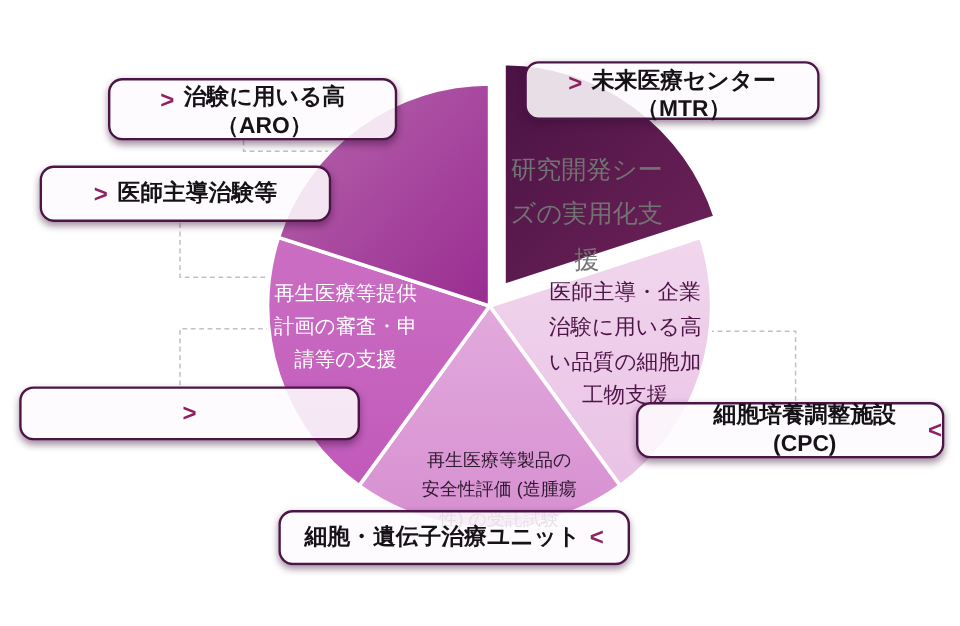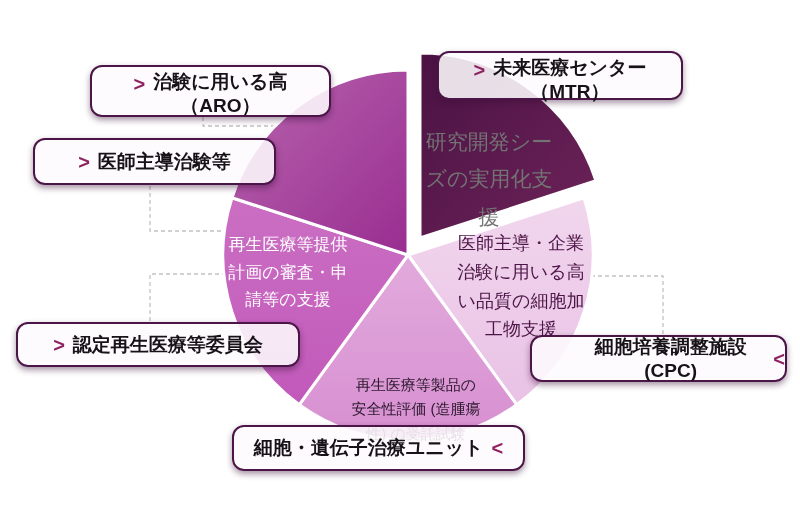--- a/index.html
+++ b/index.html
@@ -89,21 +89,20 @@
 （ARO）</span>
   </div>
 
   <div class="callout" style="left:33px;top:138px;width:243px;height:47px;">
     <span class="chev">&gt;</span>
     <span class="label">医師主導治験等</span>
   </div>
 
   <div class="callout" style="left:16px;top:322px;width:284px;height:45px;">
     <span class="chev">&gt;</span>
-    <span class="label">認定再生医療等委員会</span>
   </div>
 
   <div class="callout twoline" style="left:437px;top:51px;width:246px;height:49px;">
     <span class="chev">&gt;</span>
     <span class="label">未来医療センター
 （MTR）</span>
   </div>
 
   <div class="callout" style="left:232px;top:425px;width:293px;height:46px;">
     <span class="label">細胞・遺伝子治療ユニット</span>

